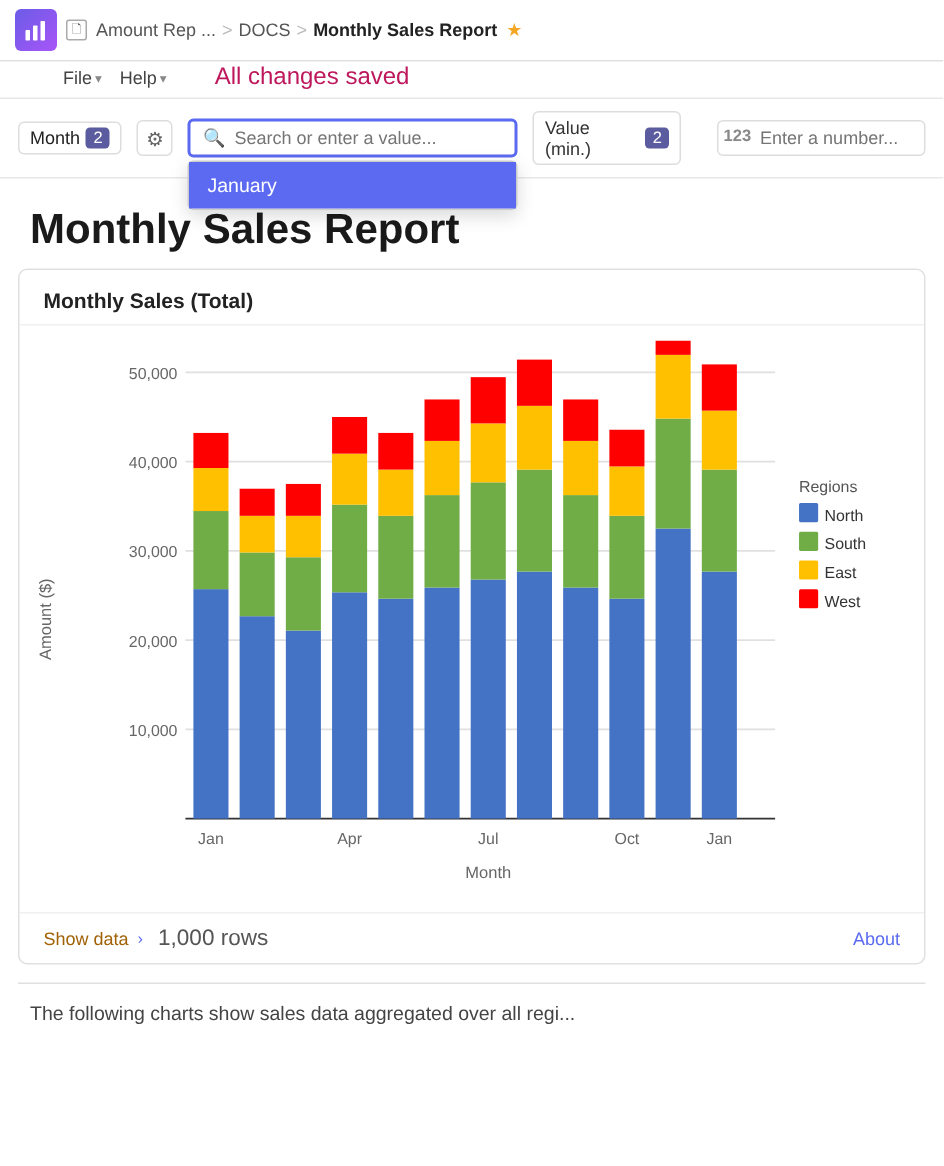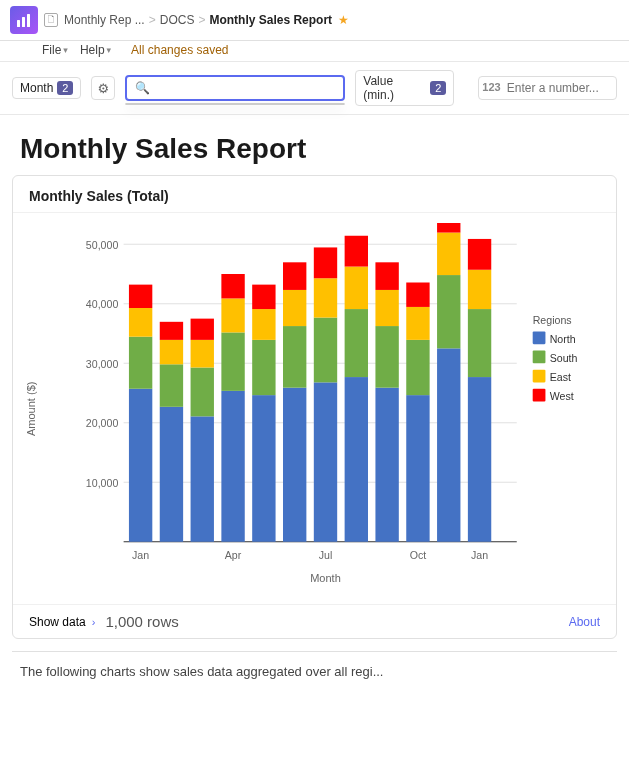--- a/index.html
+++ b/index.html
@@ -43,21 +43,21 @@
       align-items: center;
       padding: 2px 10px 4px 42px;
       gap: 12px;
       border-bottom: 1px solid #e8e8e8;
     }
     .menu-item {
       font-size: 12px; color: #444; cursor: pointer;
       display: flex; align-items: center; gap: 2px;
     }
     .menu-chevron { font-size: 9px; color: #888; }
-    .saved-status { font-size: 12px; color: #a16207; margin-left: 8px; }
+    .saved-status { font-size: 16px; color: #be185d; margin-left: 20px; }
 
     
     .filter-row {
       display: flex;
       align-items: center;
       padding: 8px 12px;
       gap: 10px;
       border-bottom: 1px solid #e8e8e8;
       background: #fff;
       position: relative;
@@ -167,21 +167,21 @@
       padding: 6px 16px 10px 16px;
       text-align: center; font-size: 11px; color: #666;
     }
     .chart-actions {
       display: flex; align-items: center;
       padding: 8px 16px;
       border-top: 1px solid #f0f0f0;
       gap: 6px;
     }
     .show-data-link {
-      font-size: 12px; color: #000000; cursor: pointer; font-weight: 500;
+      font-size: 12px; color: #a16207; cursor: pointer; font-weight: 500;
     }
     .chevron-right { font-size: 11px; color: #5b6af0; }
     .rows-count { font-size: 15px; color: #555; margin-left: 4px; }
     .about-link { margin-left: auto; font-size: 12px; color: #5b6af0; cursor: pointer; }
 
     
     .bottom-text {
       padding: 12px 20px;
       font-size: 13px; color: #444;
     }
@@ -195,21 +195,21 @@
 <div class="top-bar">
   <div class="top-bar-logo">
     <svg viewBox="0 0 16 16" fill="white">
       <rect x="1" y="8" width="3" height="7" rx="0.5"></rect>
       <rect x="6" y="5" width="3" height="10" rx="0.5"></rect>
       <rect x="11" y="2" width="3" height="13" rx="0.5"></rect>
     </svg>
   </div>
   <div class="breadcrumb">
     <span class="doc-icon">🗋</span>
-    <span>Monthly Rep ...</span>
+    <span>Amount Rep ...</span>
     <span class="sep">&gt;</span>
     <span>DOCS</span>
     <span class="sep">&gt;</span>
     <span class="current">Monthly Sales Report</span>
     <span class="star">★</span>
   </div>
 </div>
 
 <div class="menu-bar">
   <div class="menu-item">
@@ -228,22 +228,24 @@
     <span class="chip-label">Month</span>
     <span class="chip-val">2</span>
   </div>
   <div class="gear-btn">
     <span>⚙</span>
   </div>
 
   <div class="search-dropdown-wrapper">
     <div class="search-input-box">
       <span class="search-icon-small">🔍</span>
+      <input type="text" placeholder="Search or enter a value..." style="">
     </div>
     <div class="dropdown-list">
+      <div class="dropdown-item selected">January</div>
     </div>
   </div>
 
   <div style="display:flex;align-items:center;gap:24px;margin-left:auto;">
     <div class="value-chip">
       <span class="chip-label">Value (min.)</span>
       <span class="chip-val">2</span>
     </div>
     <div class="number-input-box">
       <span class="num-icon">123</span>

